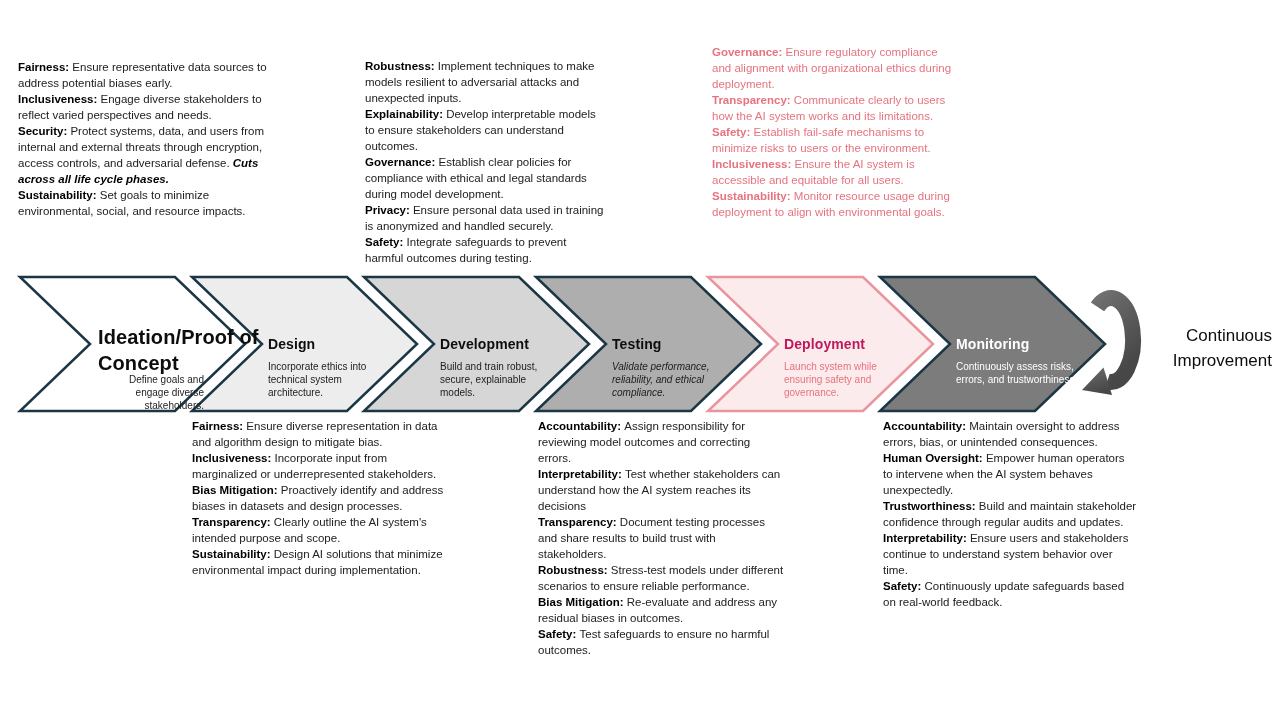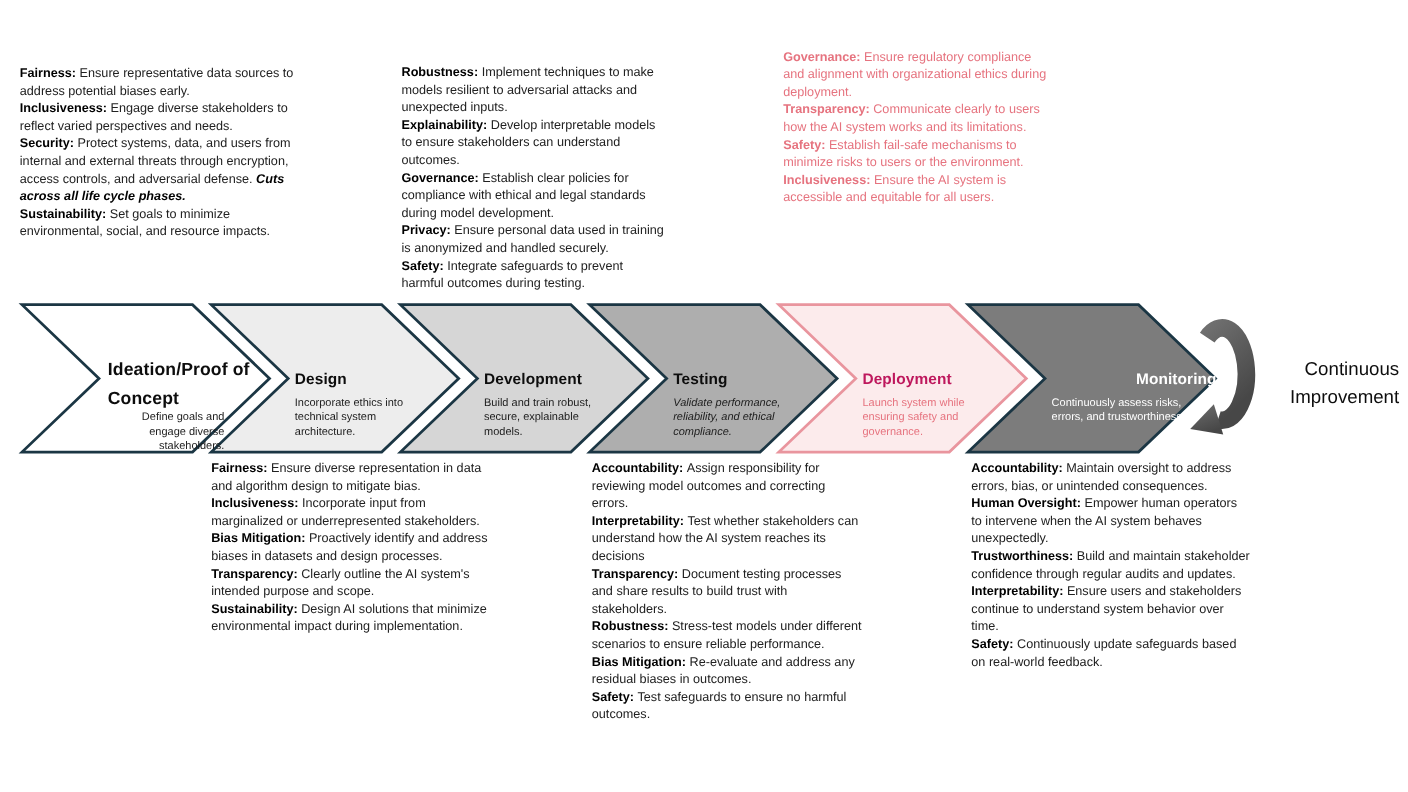--- a/index.html
+++ b/index.html
@@ -5,21 +5,21 @@
   html,body{margin:0;padding:0;background:#fff;}
   .canvas{
     position:relative;width:1280px;height:720px;background:#ffffff;overflow:hidden;
     font-family:"Liberation Sans","DejaVu Sans",sans-serif;
   }
   .band{position:absolute;left:0;top:270px;width:1280px;height:150px;}
   .note{position:absolute;font-size:11.5px;line-height:16px;color:#212121;}
   .note b{color:#000;}
   .note-item{margin:0;}
   .stage-title{position:absolute;font-weight:bold;font-size:14px;line-height:22px;color:#0d0d0d;letter-spacing:.1px;}
-  .stage-title.big{font-size:16px;line-height:26px;}
+  .stage-title.big{font-size:20px;line-height:26px;}
   .stage-sub{position:absolute;font-size:10px;line-height:13px;color:#1c1c1c;}
   .ci-label{position:absolute;font-weight:normal;font-size:17px;line-height:25px;color:#0d0d0d;text-align:right;}
 </style>
 </head>
 <body>
 
 <div class="canvas">
 
   <svg class="band" viewBox="0 0 1280 150" aria-hidden="true">
     <defs>
@@ -48,21 +48,21 @@
 
   <div class="stage-title" style="left:440px;top:333px;width:150px;">Development</div>
   <div class="stage-sub" style="left:440px;top:360px;width:112px;">Build and train robust, secure, explainable models.</div>
 
   <div class="stage-title" style="left:612px;top:333px;width:150px;">Testing</div>
   <div class="stage-sub" style="left:612px;top:360px;width:112px;font-style:italic;">Validate performance, reliability, and ethical compliance.</div>
 
   <div class="stage-title" style="left: 784px; top: 333px; width: 150px; color: #be185d;">Deployment</div>
   <div class="stage-sub" style="left: 784px; top: 360px; width: 104px; color: rgb(230, 115, 127);">Launch system while ensuring safety and governance.</div>
 
-  <div class="stage-title" style="left: 956px; top: 333px; width: 150px; color: rgb(255, 255, 255); text-align: right;">Monitoring</div>
+  <div class="stage-title" style="left: 956px; top: 333px; width: 150px; color: rgb(255, 255, 255);">Monitoring</div>
   <div class="stage-sub" style="left: 956px; top: 360px; width: 126px; color: rgb(255, 255, 255);">Continuously assess risks, errors, and trustworthiness.</div>
 
   <div class="ci-label" style="left:1160px;top:323px;width:112px;">Continuous Improvement</div>
 
   <div class="note" style="left:18px;top:59px;width:252px;">
       <div class="note-item"><b>Fairness: </b>Ensure representative data sources to address potential biases early.</div>
       <div class="note-item"><b>Inclusiveness: </b>Engage diverse stakeholders to reflect varied perspectives and needs.</div>
       <div class="note-item"><b>Security: </b>Protect systems, data, and users from internal and external threats through encryption, access controls, and adversarial defense.<b style="font-style: italic;"> Cuts across all life cycle phases.</b></div>
       <div class="note-item"><b>Sustainability: </b>Set goals to minimize environmental, social, and resource impacts.</div>
     </div>
@@ -73,20 +73,21 @@
       <div class="note-item"><b>Governance: </b>Establish clear policies for compliance with ethical and legal standards during model development.</div>
       <div class="note-item"><b>Privacy: </b>Ensure personal data used in training is anonymized and handled securely.</div>
       <div class="note-item"><b>Safety: </b>Integrate safeguards to prevent harmful outcomes during testing.</div>
     </div>
 
   <div class="note" style="left: 712px; top: 44px; width: 248px; color: rgb(230, 115, 127);">
       <div class="note-item"><b style="color: inherit;">Governance: </b>Ensure regulatory compliance and alignment with organizational ethics during deployment.</div>
       <div class="note-item"><b style="color: inherit;">Transparency: </b>Communicate clearly to users how the AI system works and its limitations.</div>
       <div class="note-item"><b style="color: inherit;">Safety: </b>Establish fail-safe mechanisms to minimize risks to users or the environment.</div>
       <div class="note-item"><b style="color: inherit;">Inclusiveness: </b>Ensure the AI system is accessible and equitable for all users.</div>
+      <div class="note-item"><b style="color: inherit;">Sustainability: </b>Monitor resource usage during deployment to align with environmental goals.</div>
     </div>
 
   <div class="note" style="left:192px;top:418px;width:252px;">
       <div class="note-item"><b>Fairness: </b>Ensure diverse representation in data and algorithm design to mitigate bias.</div>
       <div class="note-item"><b>Inclusiveness: </b>Incorporate input from marginalized or underrepresented stakeholders.</div>
       <div class="note-item"><b>Bias Mitigation: </b>Proactively identify and address biases in datasets and design processes.</div>
       <div class="note-item"><b>Transparency: </b>Clearly outline the AI system's intended purpose and scope.</div>
       <div class="note-item"><b>Sustainability: </b>Design AI solutions that minimize environmental impact during implementation.</div>
     </div>
 

